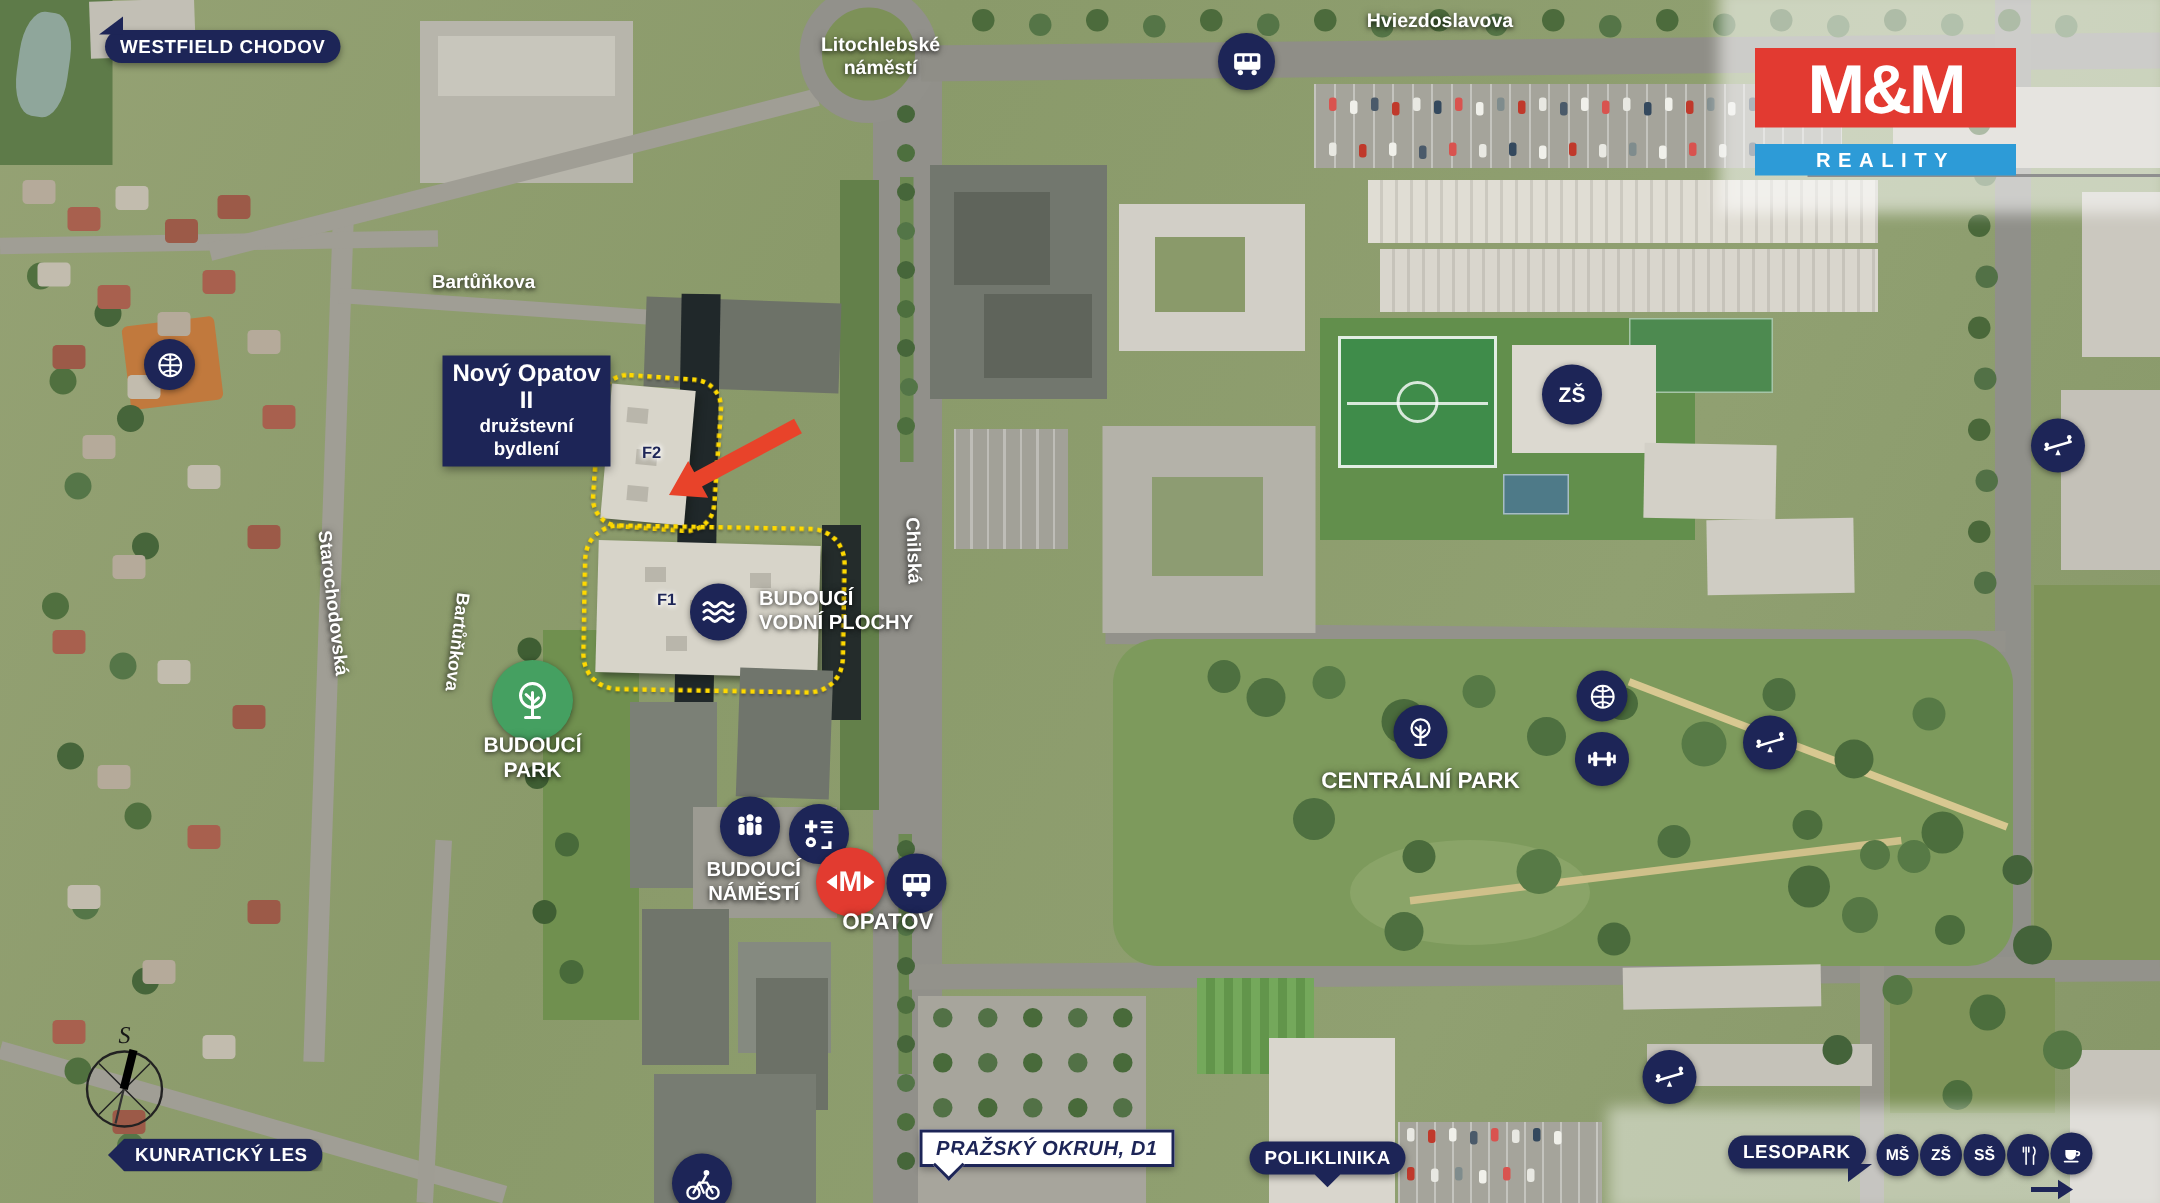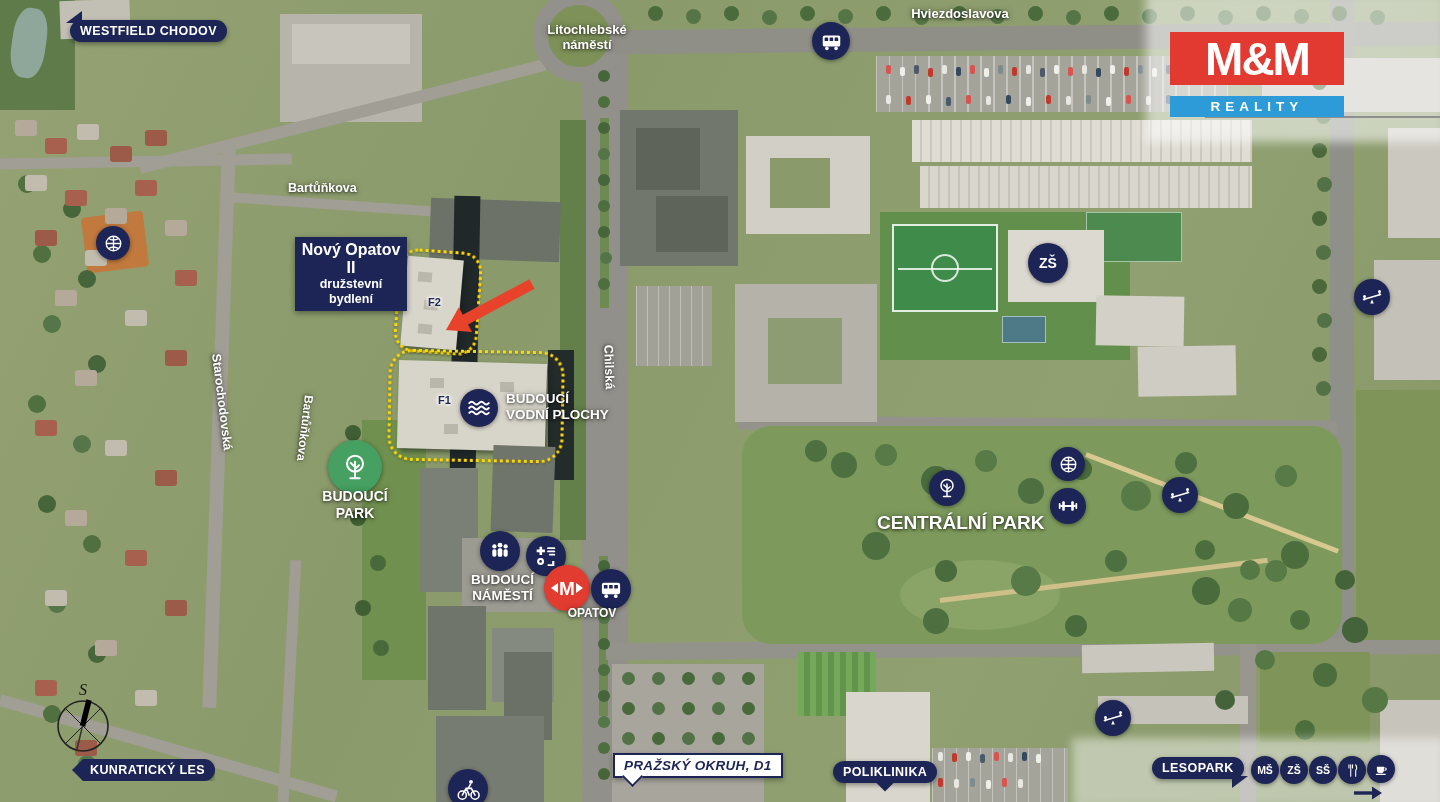--- a/index.html
+++ b/index.html
@@ -256,31 +256,31 @@
           <circle cx="7.6" cy="18.6" r="1.7"></circle>
           <circle cx="16.4" cy="18.6" r="1.7"></circle>
         </g>
         <g fill="#1d2557">
           <rect x="5.4" y="8.2" width="3.4" height="3.4" rx=".4"></rect>
           <rect x="10.2" y="8.2" width="3.4" height="3.4" rx=".4"></rect>
           <rect x="15" y="8.2" width="3.4" height="3.4" rx=".4"></rect>
         </g>
       </svg>
   </div>
-  <div class="lbl z4" style="left:552px;top:606px;width:80px;text-align:center;font-size:12px;">OPATOV</div>
+  <div class="lbl z4" style="left:552px;top:606px;width:80px;text-align:center;font-size:15px;">OPATOV</div>
 
   <div class="circ z4" style="left:929px;top:470px;width:36px;height:36px;">
     <svg width="24" height="24" viewBox="0 0 24 24">
         <g fill="none" stroke="#fff" stroke-width="1.5" stroke-linecap="round">
           <circle cx="12" cy="9.5" r="6"></circle>
           <path d="M12 8v12M12 12l-3.2-3M12 13.5l3-2.8M8.5 20.5h7"></path>
         </g>
       </svg>
   </div>
-  <div class="lbl z4" style="left:877px;top:512px;width:140px;text-align:center;font-size:19px;">CENTRÁLNÍ PARK</div>
+  <div class="lbl z4" style="left:877px;top:512px;width:140px;text-align:center;font-size:15px;">CENTRÁLNÍ PARK</div>
 
   <div class="circ z4" style="left:812px;top:22px;width:38px;height:38px;">
     <svg width="25" height="25" viewBox="0 0 24 24">
         <g fill="#fff">
           <rect x="3.6" y="6.2" width="16.8" height="10.6" rx="1.8"></rect>
           <circle cx="7.6" cy="18.6" r="1.7"></circle>
           <circle cx="16.4" cy="18.6" r="1.7"></circle>
         </g>
         <g fill="#1d2557">
           <rect x="5.4" y="8.2" width="3.4" height="3.4" rx=".4"></rect>

